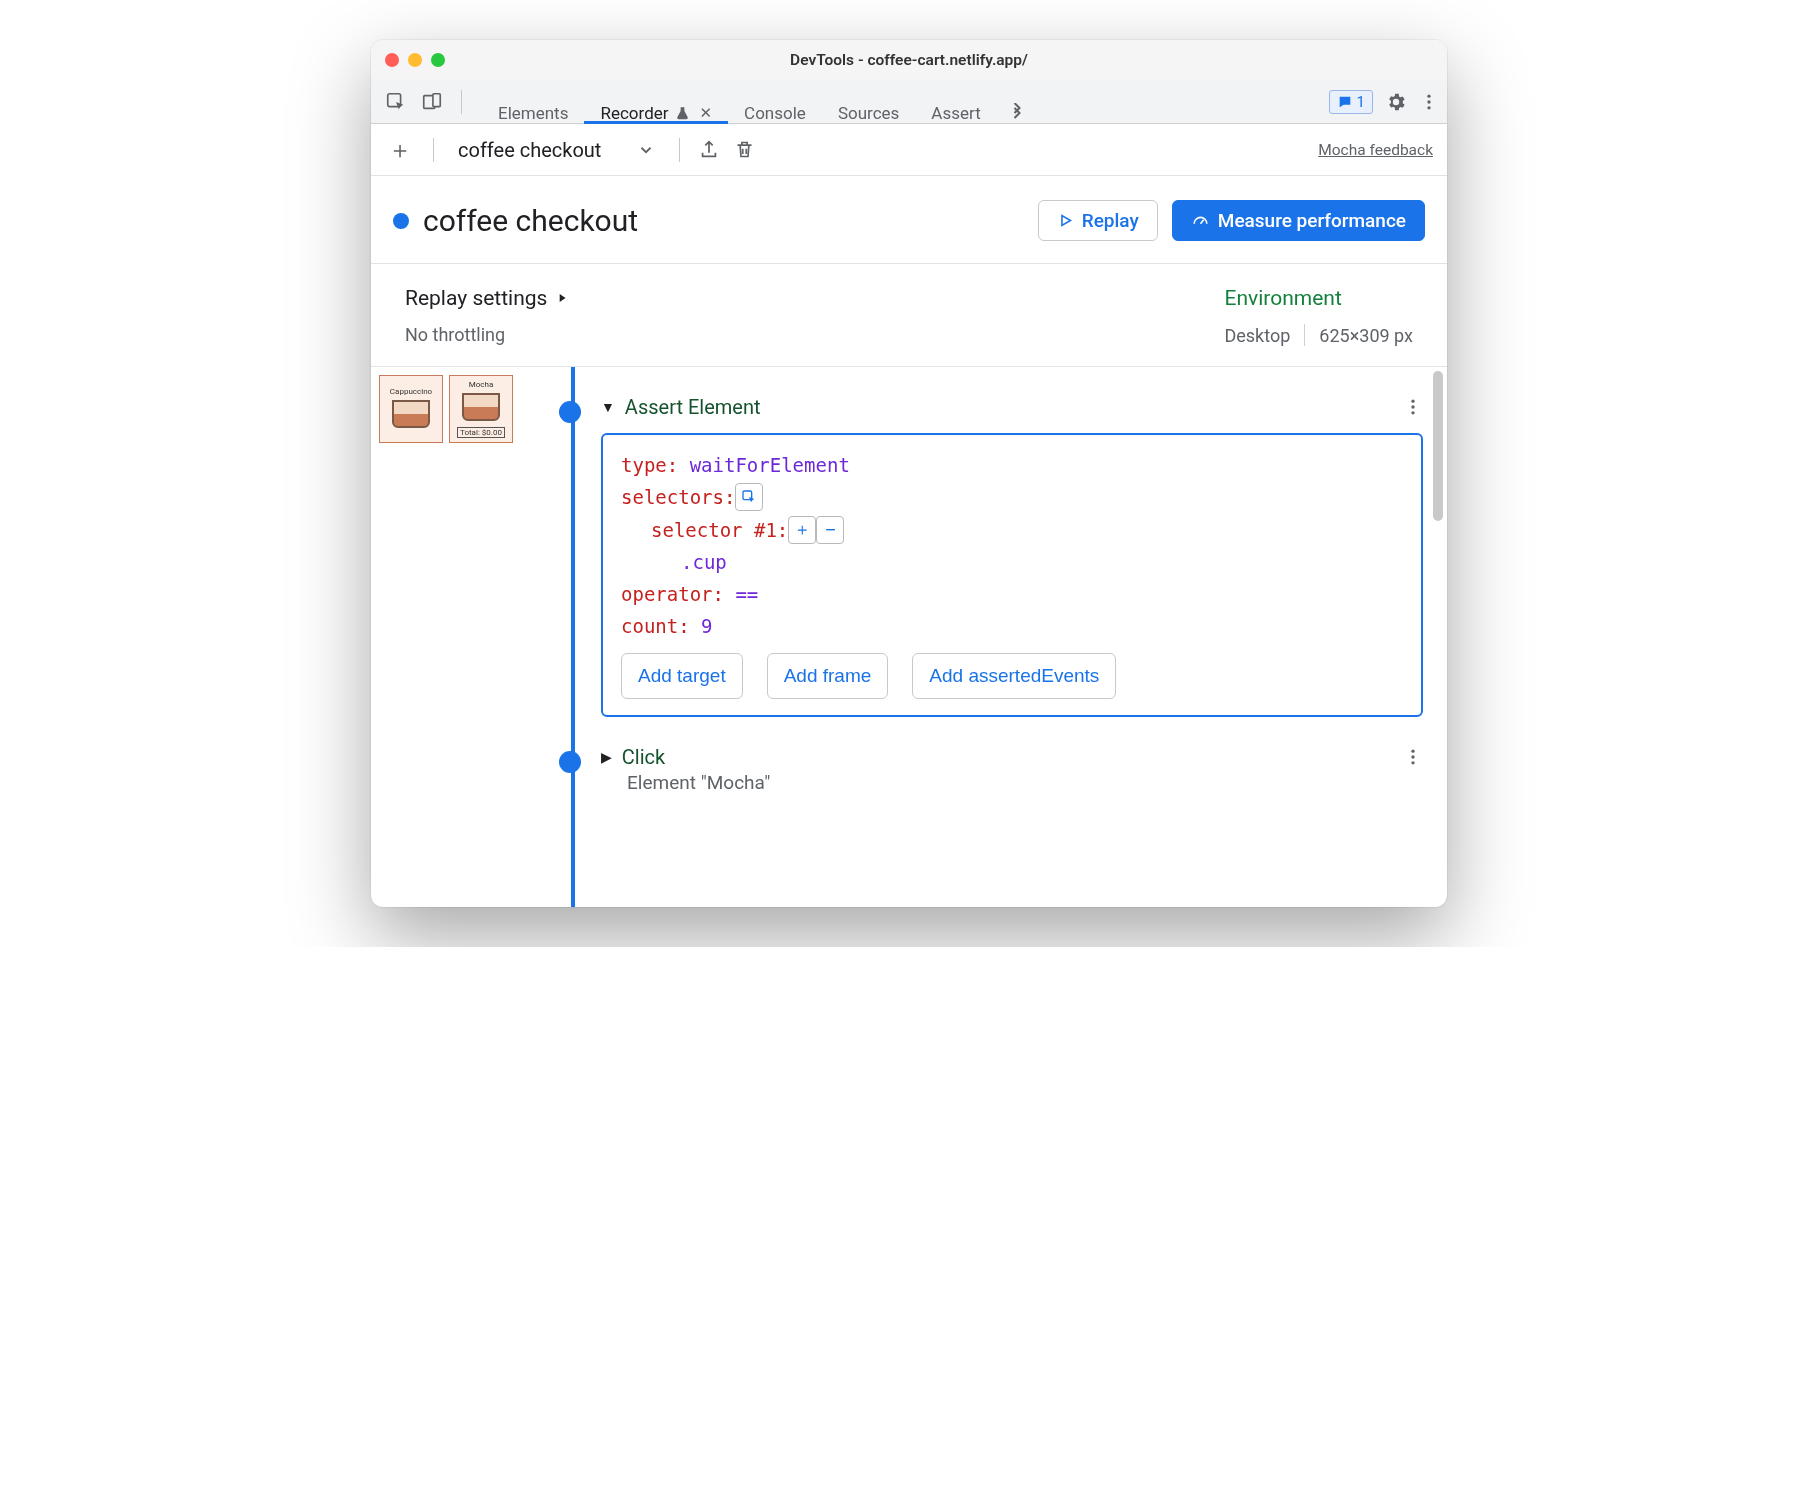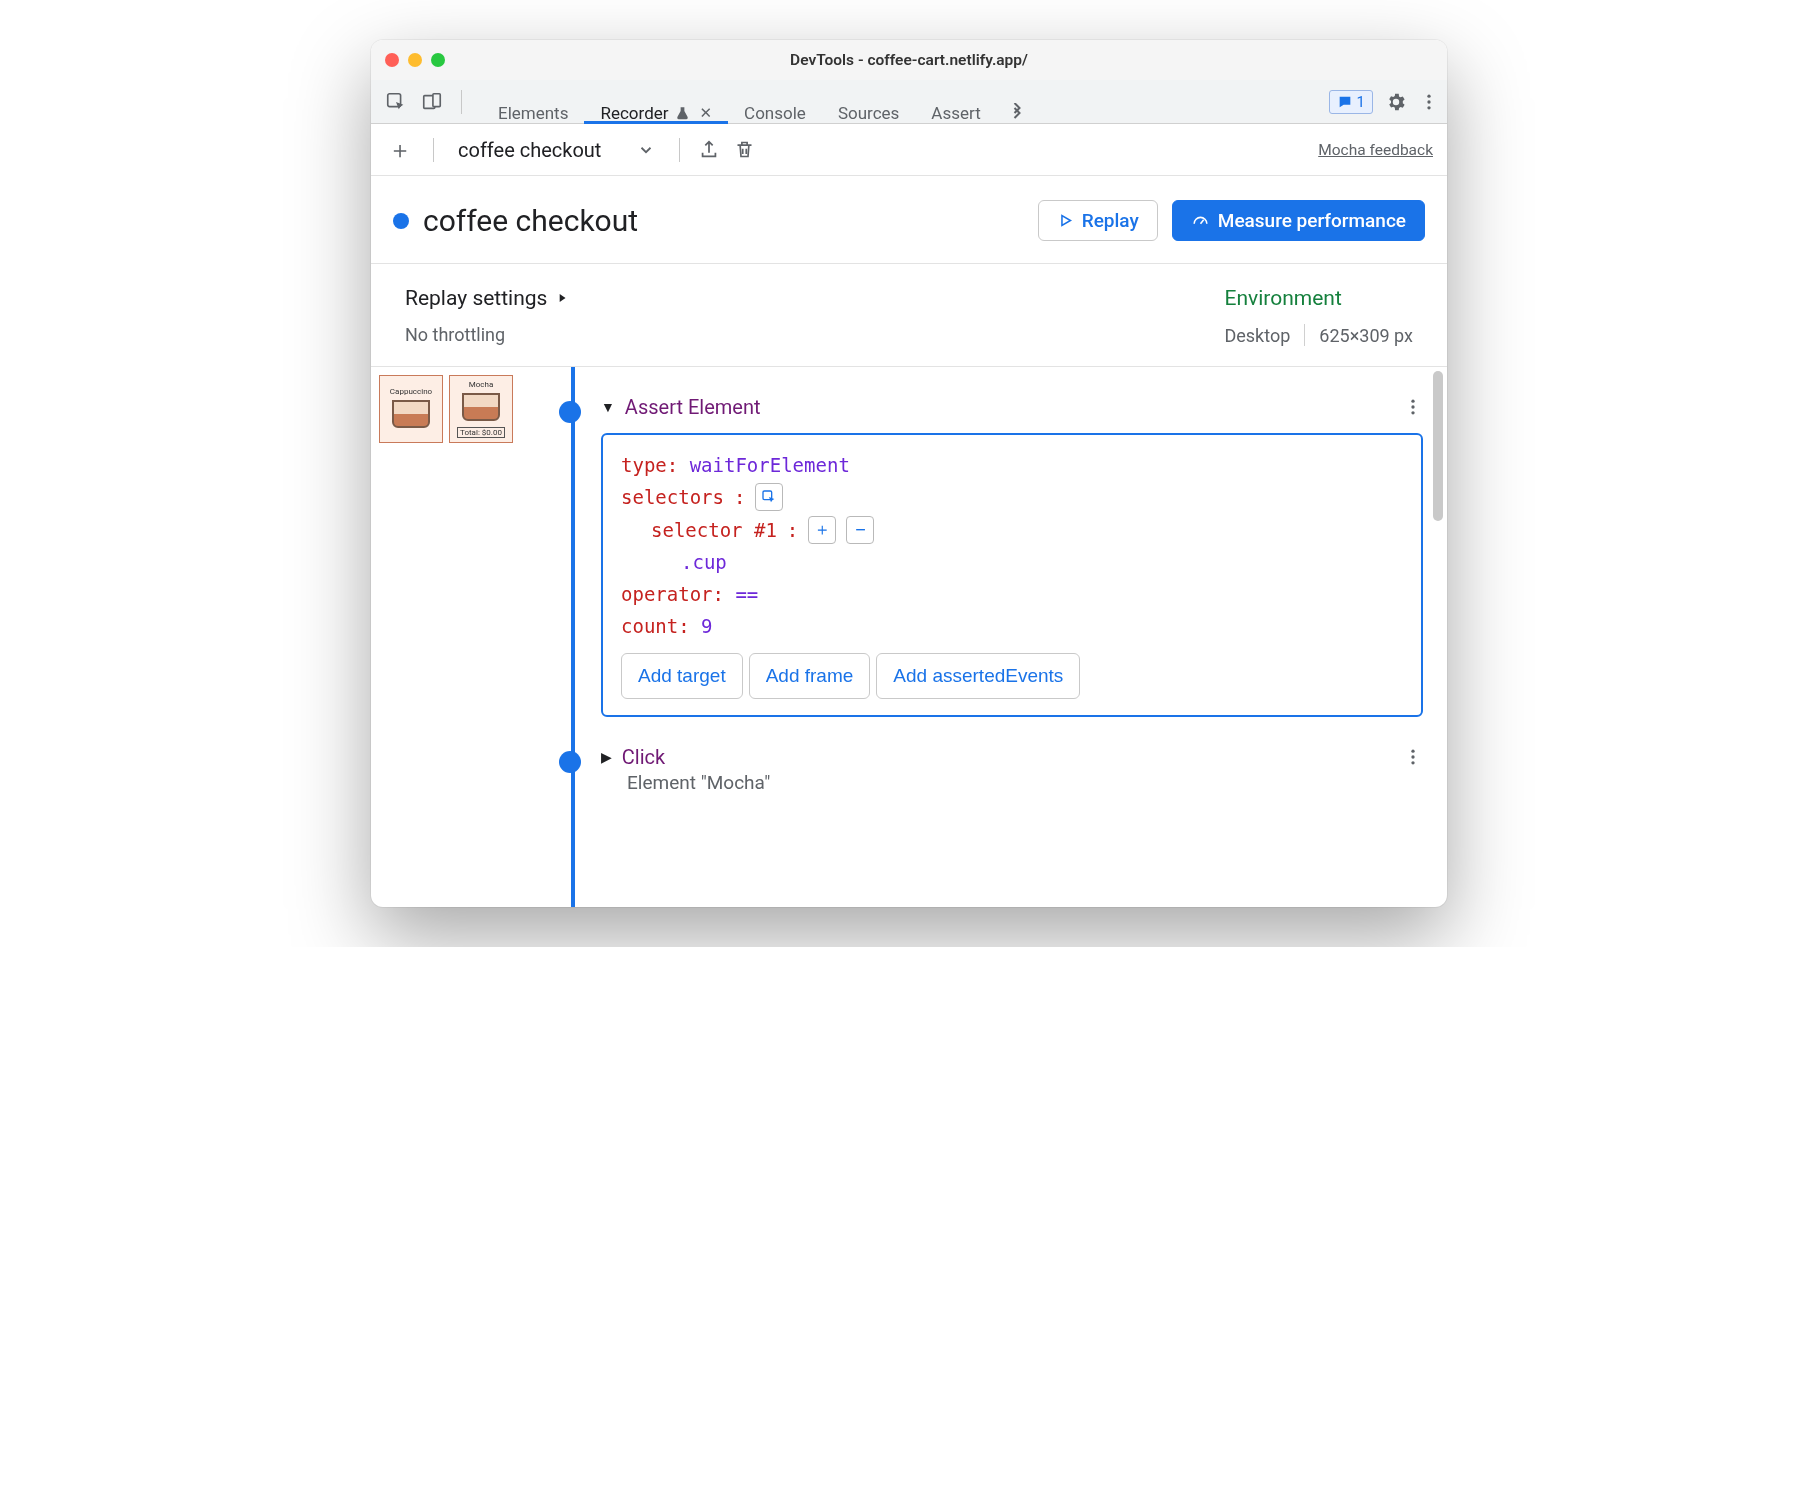--- a/index.html
+++ b/index.html
@@ -132,41 +132,41 @@
   .step {
     position:relative; margin-top:28px;
   }
   .step-dot {
     position:absolute; left:-42px; top:6px;
     width:22px;height:22px;border-radius:50%;background:#1a73e8;
   }
   .step-head {
     display:flex; align-items:center; gap:10px;
   }
-  .step-title { font-size:20px; color:#701a75; }
+  .step-title { font-size:20px; color:#14532d; }
   .step-sub { font-size:19px; color:#5f6368; margin-left:26px; margin-top:2px; }
   .step-menu { margin-left:auto; color:#5f6368; cursor:pointer; font-size:20px; }
   .disclosure { color:#202124; font-size:14px; cursor:pointer; }
   .step-body {
     margin-top:14px; border:2px solid #1a73e8; border-radius:6px;
     padding:14px 18px 16px;
     font-family: "SF Mono", Menlo, Consolas, monospace;
     font-size:19px; line-height:1.7;
   }
   .k { color:#c5221f; }
   .v { color:#6d28d9; }
-  .sel-row { display:flex; align-items:center; gap:10px; }
+  .sel-row { display:flex; align-items:center; }
   .mini-btn {
     width:28px;height:28px;border:1px solid #b9b9b9;border-radius:4px;
     display:inline-flex;align-items:center;justify-content:center;
     color:#1a73e8; cursor:pointer; font-size:17px; background:#fff;
   }
   .indent1 { margin-left:30px; }
   .indent2 { margin-left:60px; }
-  .add-row { display:flex; gap:6px; margin-top:10px; font-family:-apple-system,BlinkMacSystemFont,sans-serif; }
+  .add-row { display:flex; gap:24px; margin-top:10px; font-family:-apple-system,BlinkMacSystemFont,sans-serif; }
   .add-chip {
     border:1px solid #c9c9c9; border-radius:6px; padding:6px 16px;
     color:#1a73e8; font-size:19px; font-weight:500; cursor:pointer; background:#fff;
   }
   .scrollbar {
     position:absolute; right:4px; top:4px; width:10px; height:150px;
     background:#c9c9c9; border-radius:5px;
   }
   svg { display:block; }
 </style>

